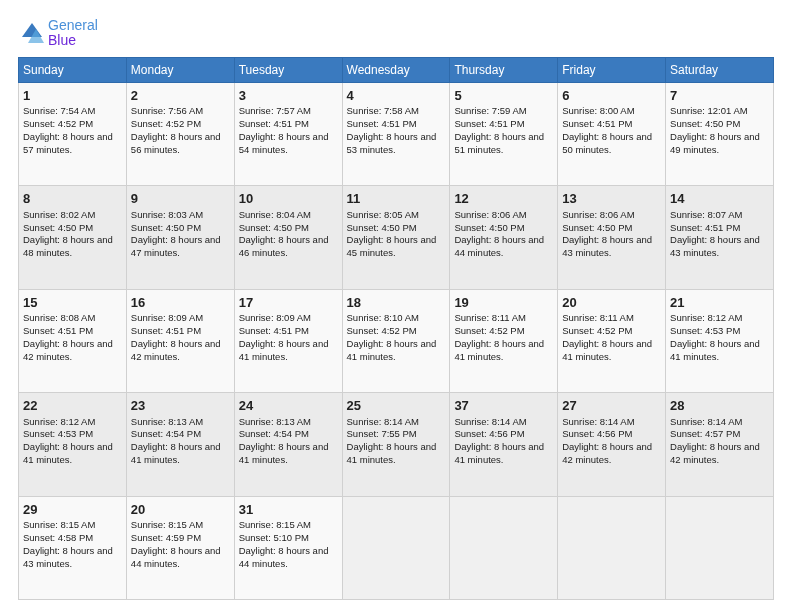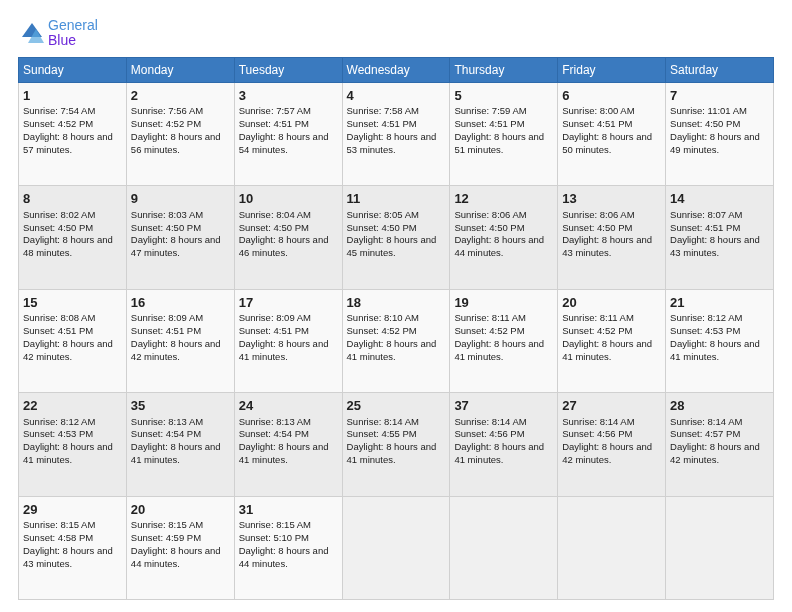--- a/index.html
+++ b/index.html
@@ -131,21 +131,21 @@
         </tr>
     </thead>
     <tbody id="calendar-body">
     <tr>
           <td><span class="day-num">1</span><span>Sunrise: 7:54 AM</span><br><span>Sunset: 4:52 PM</span><br><span>Daylight: 8 hours and 57 minutes.</span></td>
           <td><span class="day-num">2</span><span>Sunrise: 7:56 AM</span><br><span>Sunset: 4:52 PM</span><br><span>Daylight: 8 hours and 56 minutes.</span></td>
           <td><span class="day-num">3</span><span>Sunrise: 7:57 AM</span><br><span>Sunset: 4:51 PM</span><br><span>Daylight: 8 hours and 54 minutes.</span></td>
           <td><span class="day-num">4</span><span>Sunrise: 7:58 AM</span><br><span>Sunset: 4:51 PM</span><br><span>Daylight: 8 hours and 53 minutes.</span></td>
           <td><span class="day-num">5</span><span>Sunrise: 7:59 AM</span><br><span>Sunset: 4:51 PM</span><br><span>Daylight: 8 hours and 51 minutes.</span></td>
           <td><span class="day-num">6</span><span>Sunrise: 8:00 AM</span><br><span>Sunset: 4:51 PM</span><br><span>Daylight: 8 hours and 50 minutes.</span></td>
-          <td><span class="day-num">7</span><span>Sunrise: 11:01 AM</span><br><span>Sunset: 4:50 PM</span><br><span>Daylight: 8 hours and 49 minutes.</span></td>
+          <td><span class="day-num">7</span><span>Sunrise: 12:01 AM</span><br><span>Sunset: 4:50 PM</span><br><span>Daylight: 8 hours and 49 minutes.</span></td>
         </tr>
         <tr>
           <td><span class="day-num">8</span><span>Sunrise: 8:02 AM</span><br><span>Sunset: 4:50 PM</span><br><span>Daylight: 8 hours and 48 minutes.</span></td>
           <td><span class="day-num">9</span><span>Sunrise: 8:03 AM</span><br><span>Sunset: 4:50 PM</span><br><span>Daylight: 8 hours and 47 minutes.</span></td>
           <td><span class="day-num">10</span><span>Sunrise: 8:04 AM</span><br><span>Sunset: 4:50 PM</span><br><span>Daylight: 8 hours and 46 minutes.</span></td>
           <td><span class="day-num">11</span><span>Sunrise: 8:05 AM</span><br><span>Sunset: 4:50 PM</span><br><span>Daylight: 8 hours and 45 minutes.</span></td>
           <td><span class="day-num">12</span><span>Sunrise: 8:06 AM</span><br><span>Sunset: 4:50 PM</span><br><span>Daylight: 8 hours and 44 minutes.</span></td>
           <td><span class="day-num">13</span><span>Sunrise: 8:06 AM</span><br><span>Sunset: 4:50 PM</span><br><span>Daylight: 8 hours and 43 minutes.</span></td>
           <td><span class="day-num">14</span><span>Sunrise: 8:07 AM</span><br><span>Sunset: 4:51 PM</span><br><span>Daylight: 8 hours and 43 minutes.</span></td>
         </tr>
@@ -153,23 +153,23 @@
           <td><span class="day-num">15</span><span>Sunrise: 8:08 AM</span><br><span>Sunset: 4:51 PM</span><br><span>Daylight: 8 hours and 42 minutes.</span></td>
           <td><span class="day-num">16</span><span>Sunrise: 8:09 AM</span><br><span>Sunset: 4:51 PM</span><br><span>Daylight: 8 hours and 42 minutes.</span></td>
           <td><span class="day-num">17</span><span>Sunrise: 8:09 AM</span><br><span>Sunset: 4:51 PM</span><br><span>Daylight: 8 hours and 41 minutes.</span></td>
           <td><span class="day-num">18</span><span>Sunrise: 8:10 AM</span><br><span>Sunset: 4:52 PM</span><br><span>Daylight: 8 hours and 41 minutes.</span></td>
           <td><span class="day-num">19</span><span>Sunrise: 8:11 AM</span><br><span>Sunset: 4:52 PM</span><br><span>Daylight: 8 hours and 41 minutes.</span></td>
           <td><span class="day-num">20</span><span>Sunrise: 8:11 AM</span><br><span>Sunset: 4:52 PM</span><br><span>Daylight: 8 hours and 41 minutes.</span></td>
           <td><span class="day-num">21</span><span>Sunrise: 8:12 AM</span><br><span>Sunset: 4:53 PM</span><br><span>Daylight: 8 hours and 41 minutes.</span></td>
         </tr>
         <tr>
           <td><span class="day-num">22</span><span>Sunrise: 8:12 AM</span><br><span>Sunset: 4:53 PM</span><br><span>Daylight: 8 hours and 41 minutes.</span></td>
-          <td><span class="day-num">35</span><span>Sunrise: 8:13 AM</span><br><span>Sunset: 4:54 PM</span><br><span>Daylight: 8 hours and 41 minutes.</span></td>
+          <td><span class="day-num">23</span><span>Sunrise: 8:13 AM</span><br><span>Sunset: 4:54 PM</span><br><span>Daylight: 8 hours and 41 minutes.</span></td>
           <td><span class="day-num">24</span><span>Sunrise: 8:13 AM</span><br><span>Sunset: 4:54 PM</span><br><span>Daylight: 8 hours and 41 minutes.</span></td>
-          <td><span class="day-num">25</span><span>Sunrise: 8:14 AM</span><br><span>Sunset: 4:55 PM</span><br><span>Daylight: 8 hours and 41 minutes.</span></td>
+          <td><span class="day-num">25</span><span>Sunrise: 8:14 AM</span><br><span>Sunset: 7:55 PM</span><br><span>Daylight: 8 hours and 41 minutes.</span></td>
           <td><span class="day-num">37</span><span>Sunrise: 8:14 AM</span><br><span>Sunset: 4:56 PM</span><br><span>Daylight: 8 hours and 41 minutes.</span></td>
           <td><span class="day-num">27</span><span>Sunrise: 8:14 AM</span><br><span>Sunset: 4:56 PM</span><br><span>Daylight: 8 hours and 42 minutes.</span></td>
           <td><span class="day-num">28</span><span>Sunrise: 8:14 AM</span><br><span>Sunset: 4:57 PM</span><br><span>Daylight: 8 hours and 42 minutes.</span></td>
         </tr>
         <tr>
           <td><span class="day-num">29</span><span>Sunrise: 8:15 AM</span><br><span>Sunset: 4:58 PM</span><br><span>Daylight: 8 hours and 43 minutes.</span></td>
           <td><span class="day-num">20</span><span>Sunrise: 8:15 AM</span><br><span>Sunset: 4:59 PM</span><br><span>Daylight: 8 hours and 44 minutes.</span></td>
           <td><span class="day-num">31</span><span>Sunrise: 8:15 AM</span><br><span>Sunset: 5:10 PM</span><br><span>Daylight: 8 hours and 44 minutes.</span></td>
           <td class="empty-cell"></td>
           <td class="empty-cell"></td>

